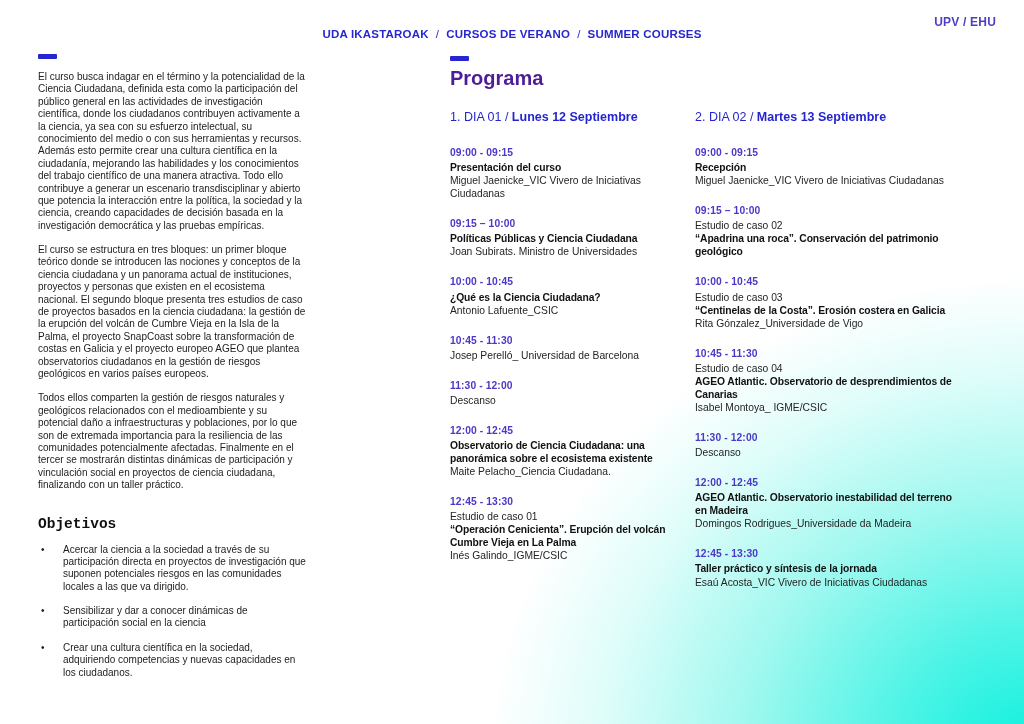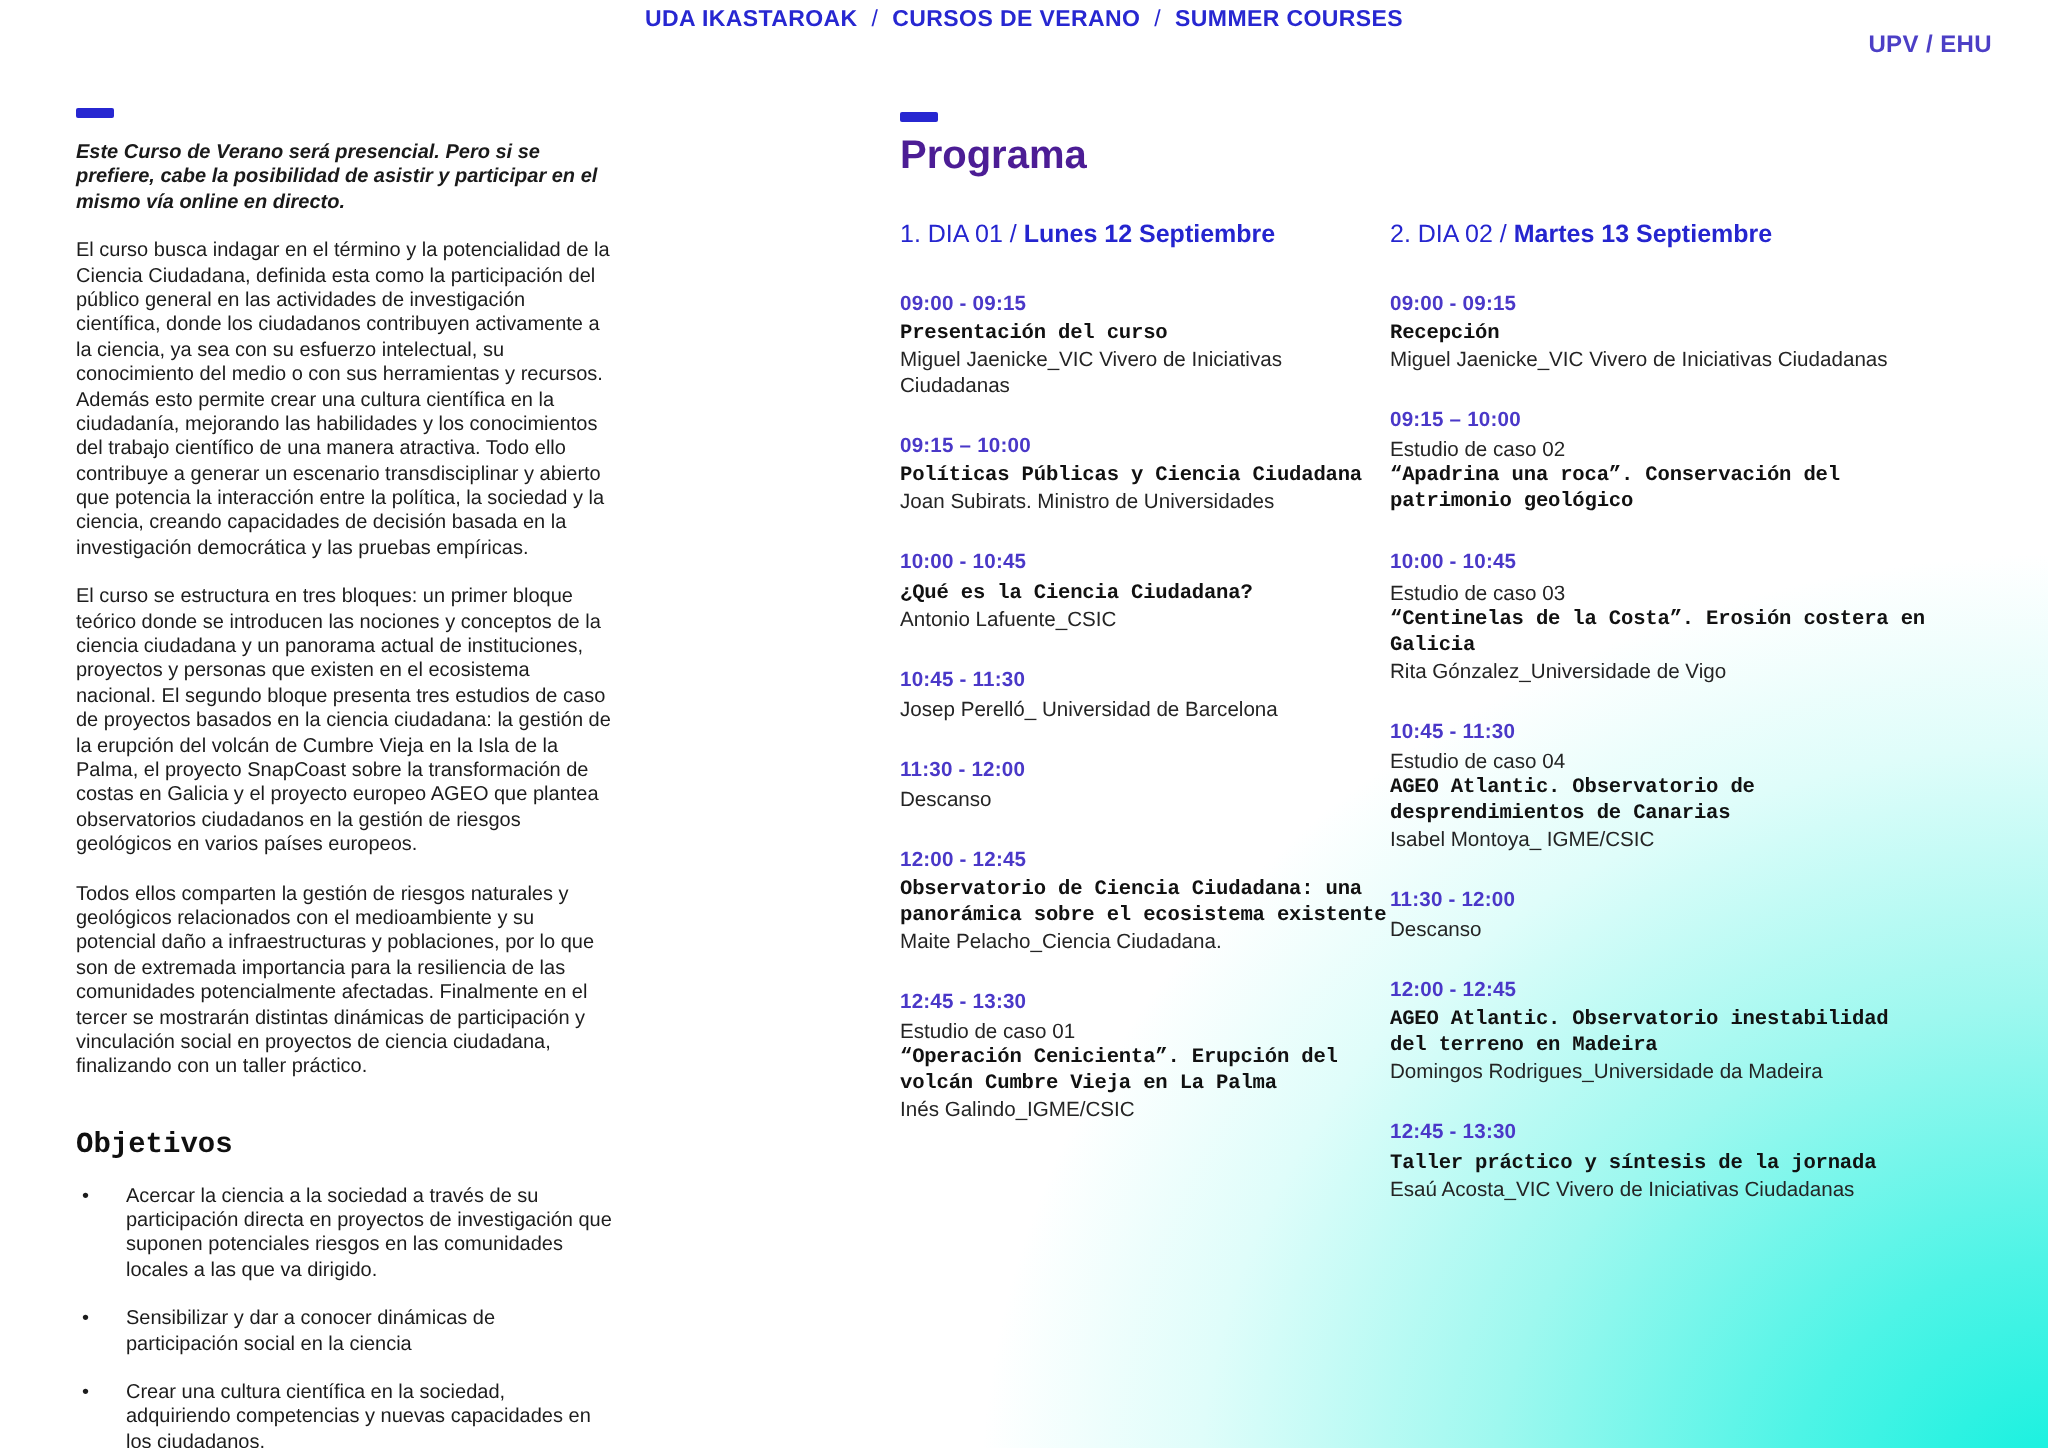--- a/index.html
+++ b/index.html
@@ -11,21 +11,21 @@
     color: #1c1c1c;
     background:
       radial-gradient(640px 560px at 101% 104%,
         #0df0de 0%, #4ef4e6 22%, #9ef8ef 45%, #dffdfa 68%, rgba(255,255,255,0) 85%),
       #ffffff;
   }
 
   
   .header { position: absolute; top: 0; left: 0; width: 100%; height: 46px; }
   .header-center {
-    position: absolute; top: 4px; left: 0; width: 100%;
+    position: absolute; top: 28px; left: 0; width: 100%;
     text-align: center; font-size: 11.5px; letter-spacing: .2px;
     color: #2727d1;
   }
   .hp1 { font-weight: 700; }
   .hp2 { font-weight: 600; }
   .hsep { font-weight: 400; padding: 0 7px; }
   .header-logo {
     position: absolute; top: 15px; right: 28px;
     font-size: 12px; font-weight: 700; color: #4c3fc6; letter-spacing: .2px;
   }
@@ -50,36 +50,35 @@
   .program { position: absolute; left: 450px; top: 56px; width: 540px; }
   .program-heading { font-size: 20px; font-weight: 700; color: #4c1d95; margin: 6px 0 0; }
   .days { display: flex; margin-top: 20px; }
   .day-col-1 { width: 245px; flex: 0 0 245px; }
   .day-col-2 { width: 270px; flex: 0 0 270px; }
   .day-header { font-size: 12.5px; color: #2525cf; margin: 0 0 22px; font-weight: 400; }
   .day-date { font-weight: 700; }
   .session { margin-bottom: 17px; font-size: 10.3px; line-height: 1.27; }
   .session-time { color: #4a38c8; font-weight: 700; margin-bottom: 2px; letter-spacing: .1px; }
   .session-pretitle { color: #242424; }
-  .session-title { font-weight: 700; color: #111; letter-spacing: -0.1px; font-family: Liberation Mono, monospace; }
+  .session-title { font-weight: 700; color: #111; letter-spacing: -0.1px; }
   .session-speaker { color: #242424; }
 </style>
 </head>
 <body>
 
 <div class="header">
   <div class="header-center">
     <span class="hp1">UDA IKASTAROAK</span><span class="hsep">/</span><span class="hp2">CURSOS DE VERANO</span><span class="hsep">/</span><span class="hp2">SUMMER COURSES</span>
   </div>
   <div class="header-logo">UPV / EHU</div>
 </div>
 
 <section class="left-col">
   <div class="dash"></div>
-  <p class="intro">Este Curso de Verano será presencial. Pero si se prefiere, cabe la posibilidad de asistir y participar en el mismo vía online en directo.</p>
   <div id="desc-paragraphs">
       <p>El curso busca indagar en el término y la potencialidad de la Ciencia Ciudadana, definida esta como la participación del público general en las actividades de investigación científica, donde los ciudadanos contribuyen activamente a la ciencia, ya sea con su esfuerzo intelectual, su conocimiento del medio o con sus herramientas y recursos. Además esto permite crear una cultura científica en la ciudadanía, mejorando las habilidades y los conocimientos del trabajo científico de una manera atractiva. Todo ello contribuye a generar un escenario transdisciplinar y abierto que potencia la interacción entre la política, la sociedad y la ciencia, creando capacidades de decisión basada en la investigación democrática y las pruebas empíricas.</p>
       <p>El curso se estructura en tres bloques: un primer bloque teórico donde se introducen las nociones y conceptos de la ciencia ciudadana y un panorama actual de instituciones, proyectos y personas que existen en el ecosistema nacional. El segundo bloque presenta tres estudios de caso de proyectos basados en la ciencia ciudadana: la gestión de la erupción del volcán de Cumbre Vieja en la Isla de la Palma, el proyecto SnapCoast sobre la transformación de costas en Galicia y el proyecto europeo AGEO que plantea observatorios ciudadanos en la gestión de riesgos geológicos en varios países europeos.</p>
       <p>Todos ellos comparten la gestión de riesgos naturales y geológicos relacionados con el medioambiente y su potencial daño a infraestructuras y poblaciones, por lo que son de extremada importancia para la resiliencia de las comunidades potencialmente afectadas. Finalmente en el tercer se mostrarán distintas dinámicas de participación y vinculación social en proyectos de ciencia ciudadana, finalizando con un taller práctico.</p>
     </div>
   <h2 class="objectives-heading">Objetivos</h2>
   <ul class="objectives-list" id="objectives-list">
       <li><span class="bullet-marker">•</span><span class="bullet-text">Acercar la ciencia a la sociedad a través de su participación directa en proyectos de investigación que suponen potenciales riesgos en las comunidades locales a las que va dirigido.</span></li>
       <li><span class="bullet-marker">•</span><span class="bullet-text">Sensibilizar y dar a conocer dinámicas de participación social en la ciencia</span></li>
       <li><span class="bullet-marker">•</span><span class="bullet-text">Crear una cultura científica en la sociedad, adquiriendo competencias y nuevas capacidades en los ciudadanos.</span></li>

